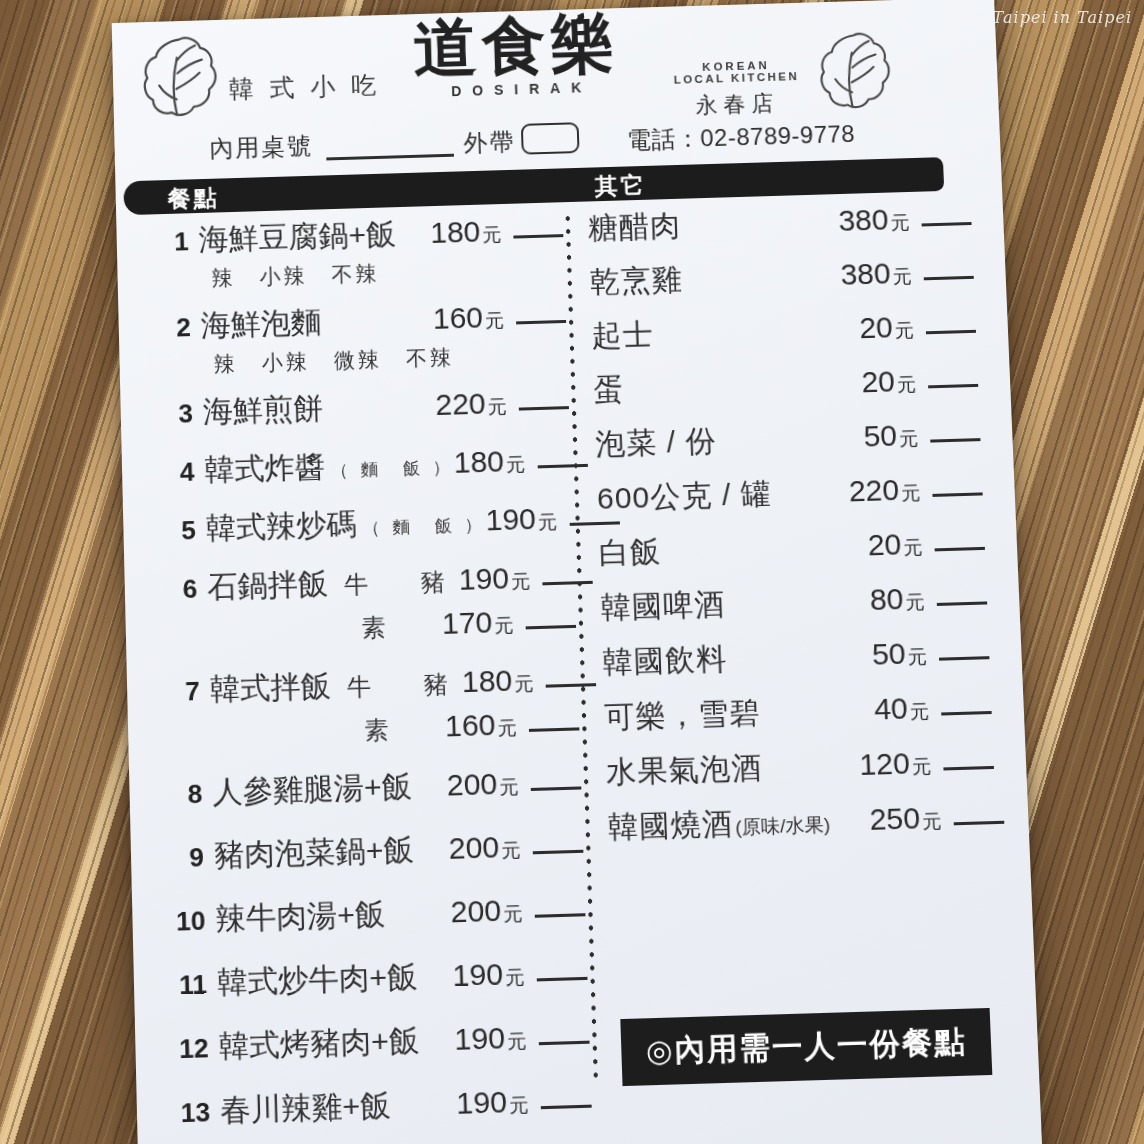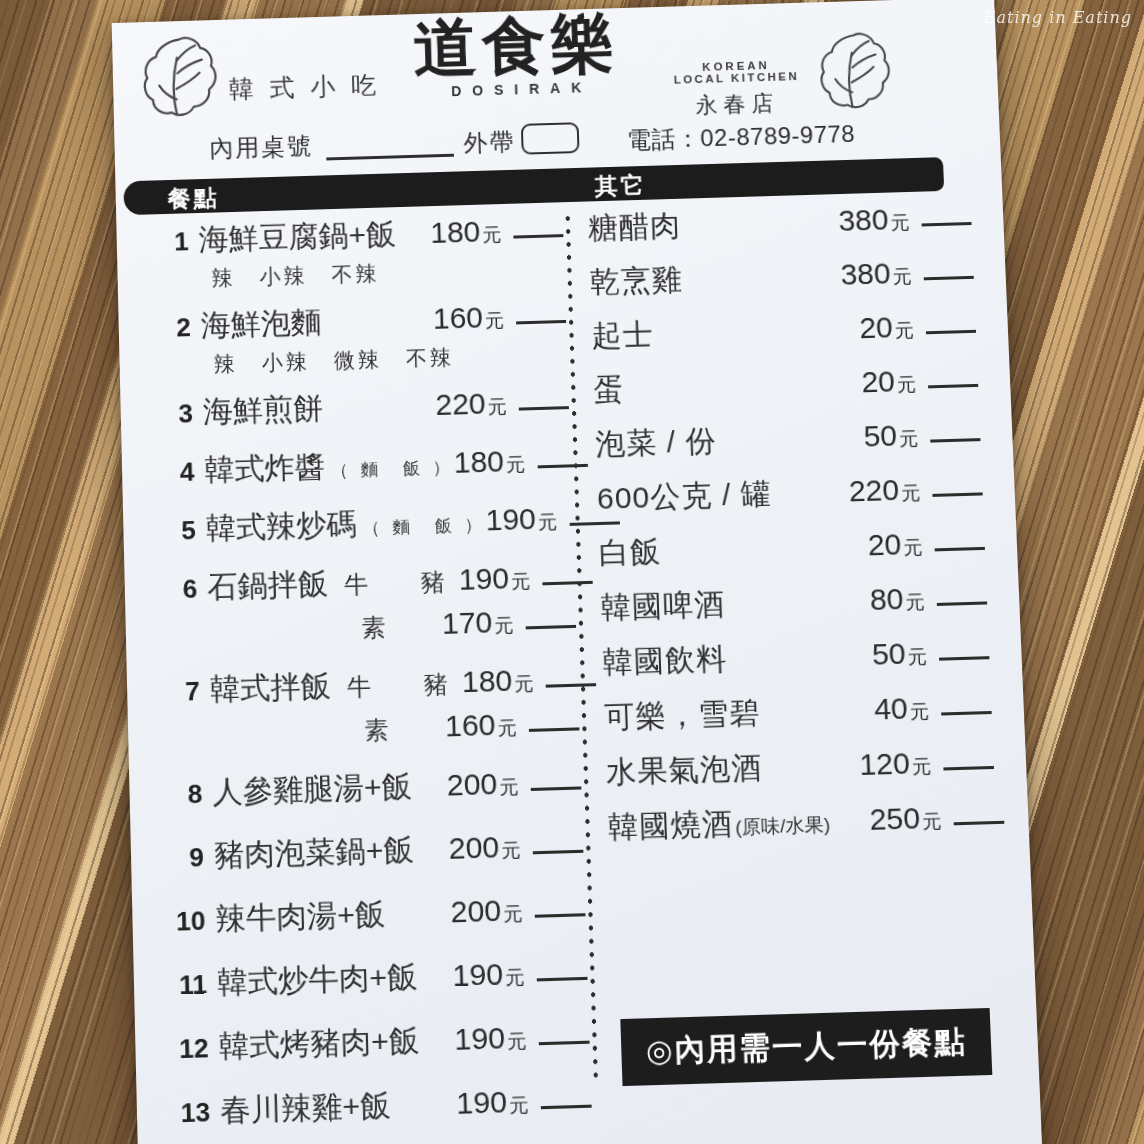--- a/index.html
+++ b/index.html
@@ -91,21 +91,21 @@
     position:absolute;left:478px;top:1002px;
     background:#1d1d1d;color:#fff;
     font-size:30px;font-weight:700;letter-spacing:2px;
     padding:12px 24px;white-space:nowrap;
   }
 </style>
 </head>
 <body>
 
 <div class="wood"></div>
-<div class="watermark">Eating in Eating</div>
+<div class="watermark">Taipei in Taipei</div>
 
 <div class="paper">
 
   <svg class="cabbage left" viewBox="0 0 64 68" fill="none" stroke="#4a4a4a" stroke-width="1.7" stroke-linecap="round" stroke-linejoin="round">
     <path d="M33 4c6-3 14 1 16 7 6 1 10 8 8 14 5 5 4 14-2 18 1 7-5 13-12 13-3 6-12 8-17 4-7 2-14-3-14-10-6-3-8-12-4-17-3-6 0-14 7-16 1-7 10-12 18-13z"></path>
     <path d="M30 62c-3-14-3-28 1-44"></path>
     <path d="M31 30c6-5 12-8 19-10"></path>
     <path d="M30 42c6-3 13-7 18-12"></path>
     <path d="M31 20c4-5 9-9 14-11"></path>
     <path d="M30 50c-5-2-10-6-13-11"></path>

